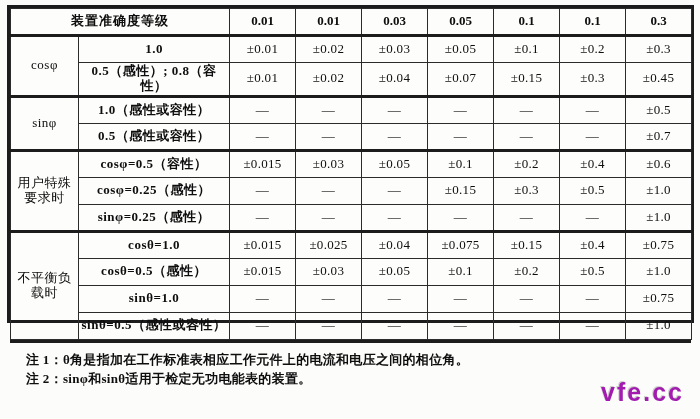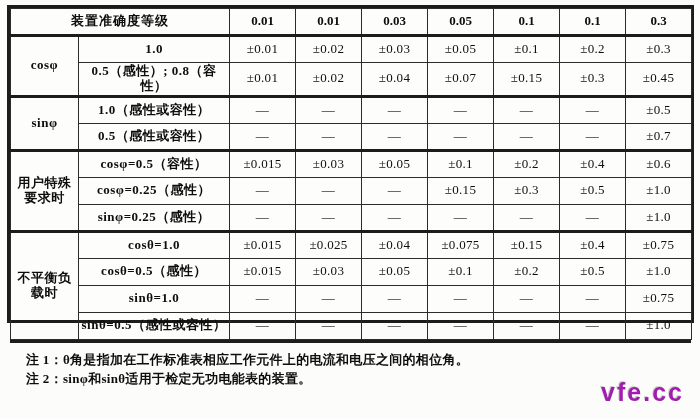--- a/index.html
+++ b/index.html
@@ -42,21 +42,21 @@
     line-height: 1.15;
     overflow: hidden;
   }
   table.acc tr.section-start > th,
   table.acc tr.section-start > td {
     border-top: 3px solid #1c1c1c;
   }
   .zh { font-weight: bold; font-size: 12.5px; letter-spacing: 0.5px; }
   .header-label-cell { font-weight: bold; font-size: 13px; letter-spacing: 1px; }
   th.class-cell { font-weight: bold; font-size: 13.5px; margin-top: 7px; }
-  td.group-cell { font-weight: bold; font-size: 13px; padding: 1px 4px; letter-spacing: 0.5px; }
+  td.group-cell { font-weight: normal; font-size: 13px; padding: 1px 4px; letter-spacing: 0.5px; }
   td.cond-cell { font-size: 13px; margin-left: 34px; }
   td.val-cell { font-size: 13.5px; letter-spacing: 0.3px; }
   .notes {
     border-top: 3px solid #1c1c1c;
     padding: 7px 10px 12px 16px;
     font-size: 13px;
     line-height: 19px;
   }
   .note-line { white-space: nowrap; font-weight: bold; letter-spacing: 0.3px; }
   .watermark {

